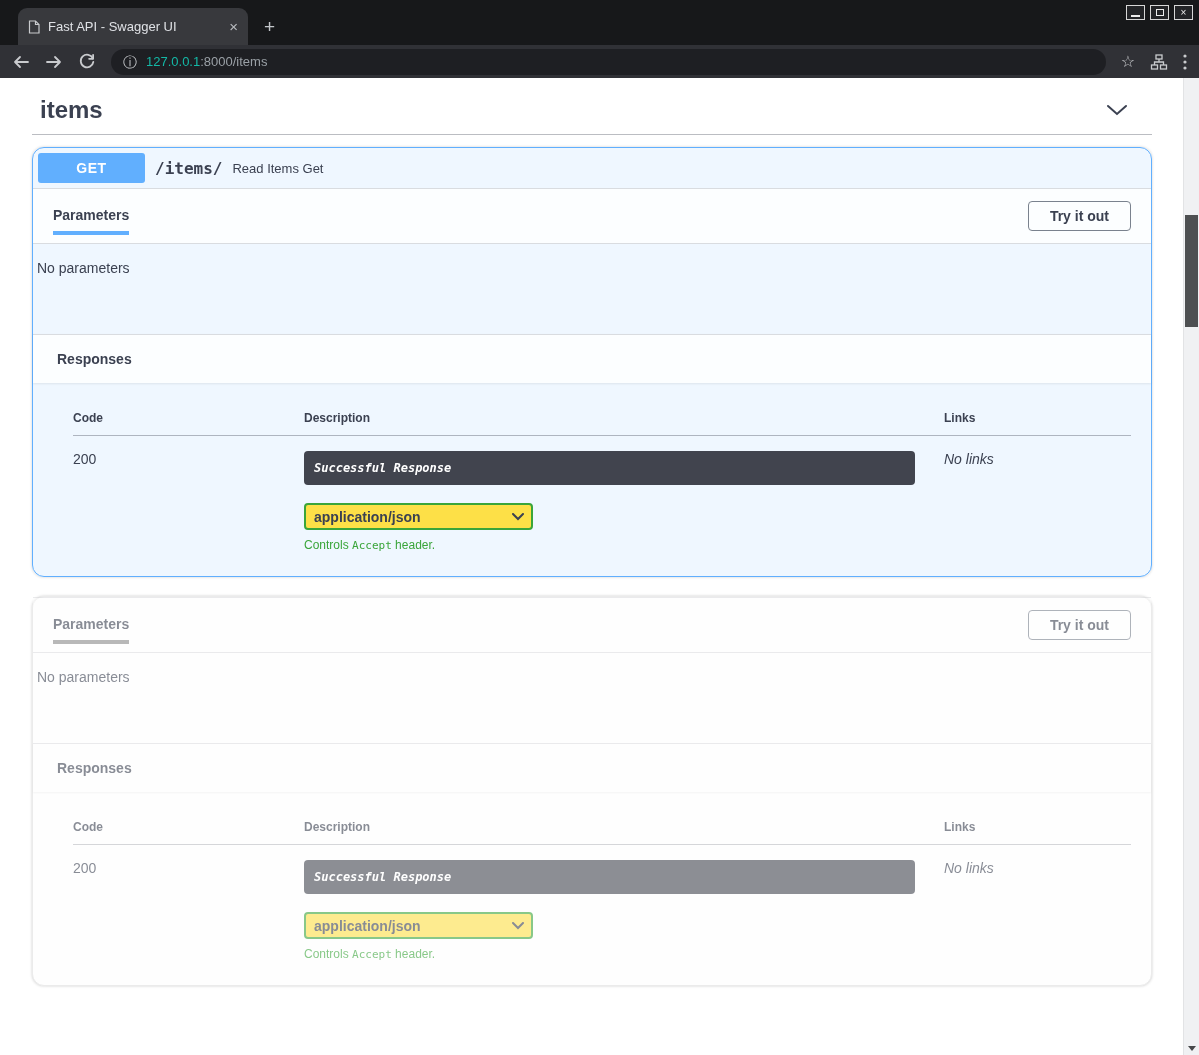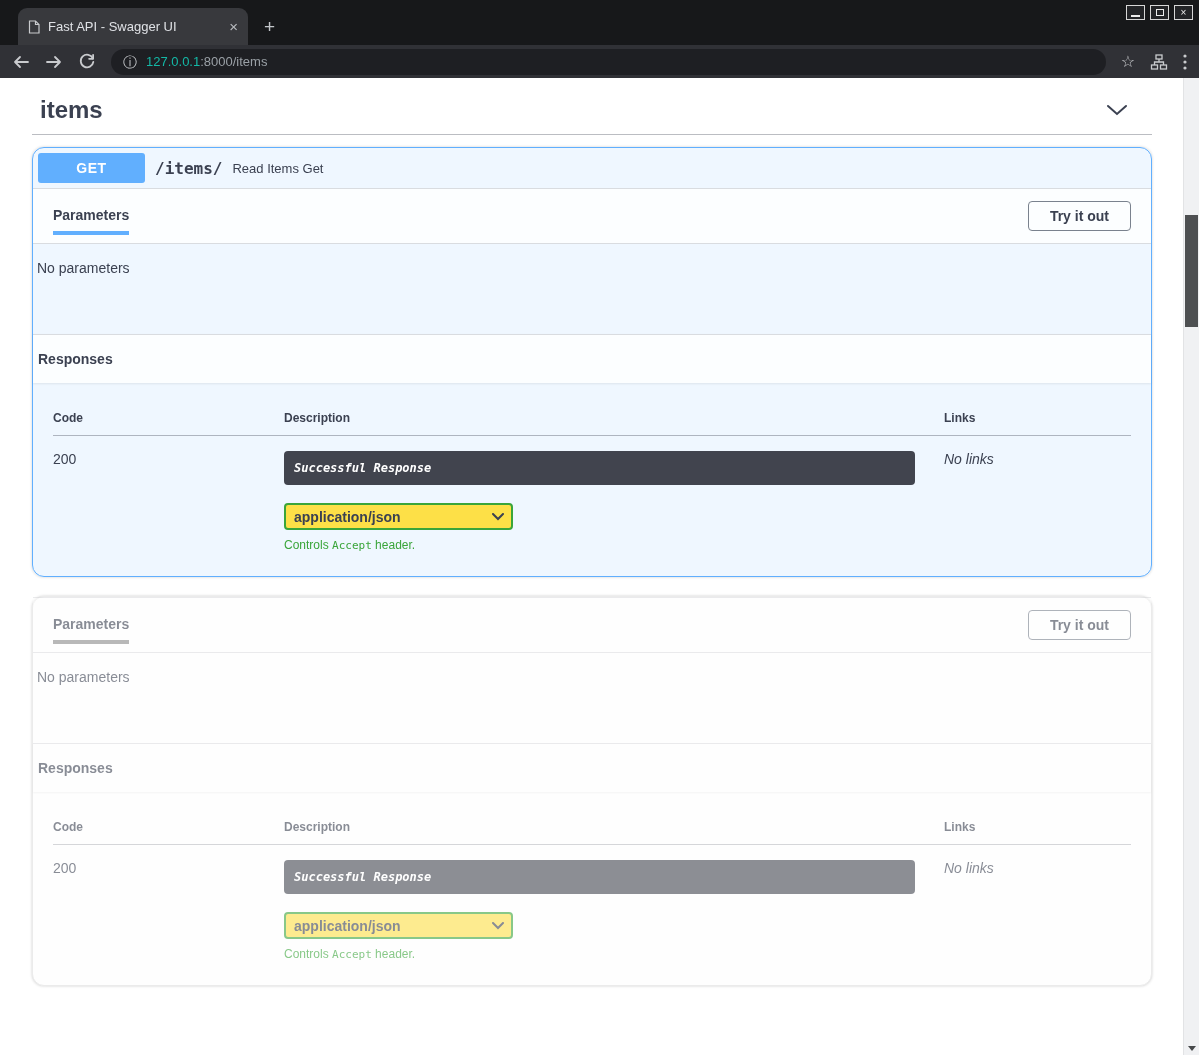--- a/index.html
+++ b/index.html
@@ -59,25 +59,25 @@
                     background:rgba(255,255,255,.8); border-top:1px solid rgba(59,65,81,.18);
                     border-bottom:1px solid rgba(59,65,81,.18); min-height:51px; }
   .params-title { font-size:14px; font-weight:bold; position:relative; padding:10px 0 12px; }
   .params-title::after { content:""; position:absolute; left:0; bottom:0; width:100%; height:4px; background:#61affe; }
   .deprecated .params-title::after { background:#8a8a8a; }
   .tryout-btn { background:transparent; border:1px solid #7a828e; border-radius:4px; color:#3b4151;
                 font-family:"Liberation Sans",sans-serif; font-weight:bold; font-size:14px; padding:6px 21px; }
 
   .params-body { padding:16px 4px 58px; font-size:14px; color:#3b4151; }
 
-  .resp-header { padding:16px 5px; background:rgba(255,255,255,.8); border-top:1px solid rgba(59,65,81,.18);
+  .resp-header { padding:16px 24px; background:rgba(255,255,255,.8); border-top:1px solid rgba(59,65,81,.18);
                  box-shadow:0 1px 2px rgba(0,0,0,.08); }
   .resp-header h4 { font-size:14px; font-weight:bold; }
 
-  .resp-table-wrap { padding:14px 20px 24px; }
+  .resp-table-wrap { padding:14px 20px 24px;margin-left:20px; }
   table.responses { width:100%; border-collapse:collapse; table-layout:fixed; }
   table.responses th { text-align:left; font-size:12px; font-weight:bold; color:#3b4151;
                        padding:14px 0 10px; border-bottom:1px solid rgba(59,65,81,.2); }
   table.responses td { vertical-align:top; padding-top:15px; font-size:14px; }
   .markdown-box { background:#41444e; color:#fff; border-radius:4px; padding:10px;
                   font-family:"DejaVu Sans Mono","Liberation Mono",monospace; font-style:italic;
                   font-weight:bold; font-size:12px; margin-right:29px; }
   .nolinks { font-style:italic; }
 
   .media-wrap { margin-top:18px; }

